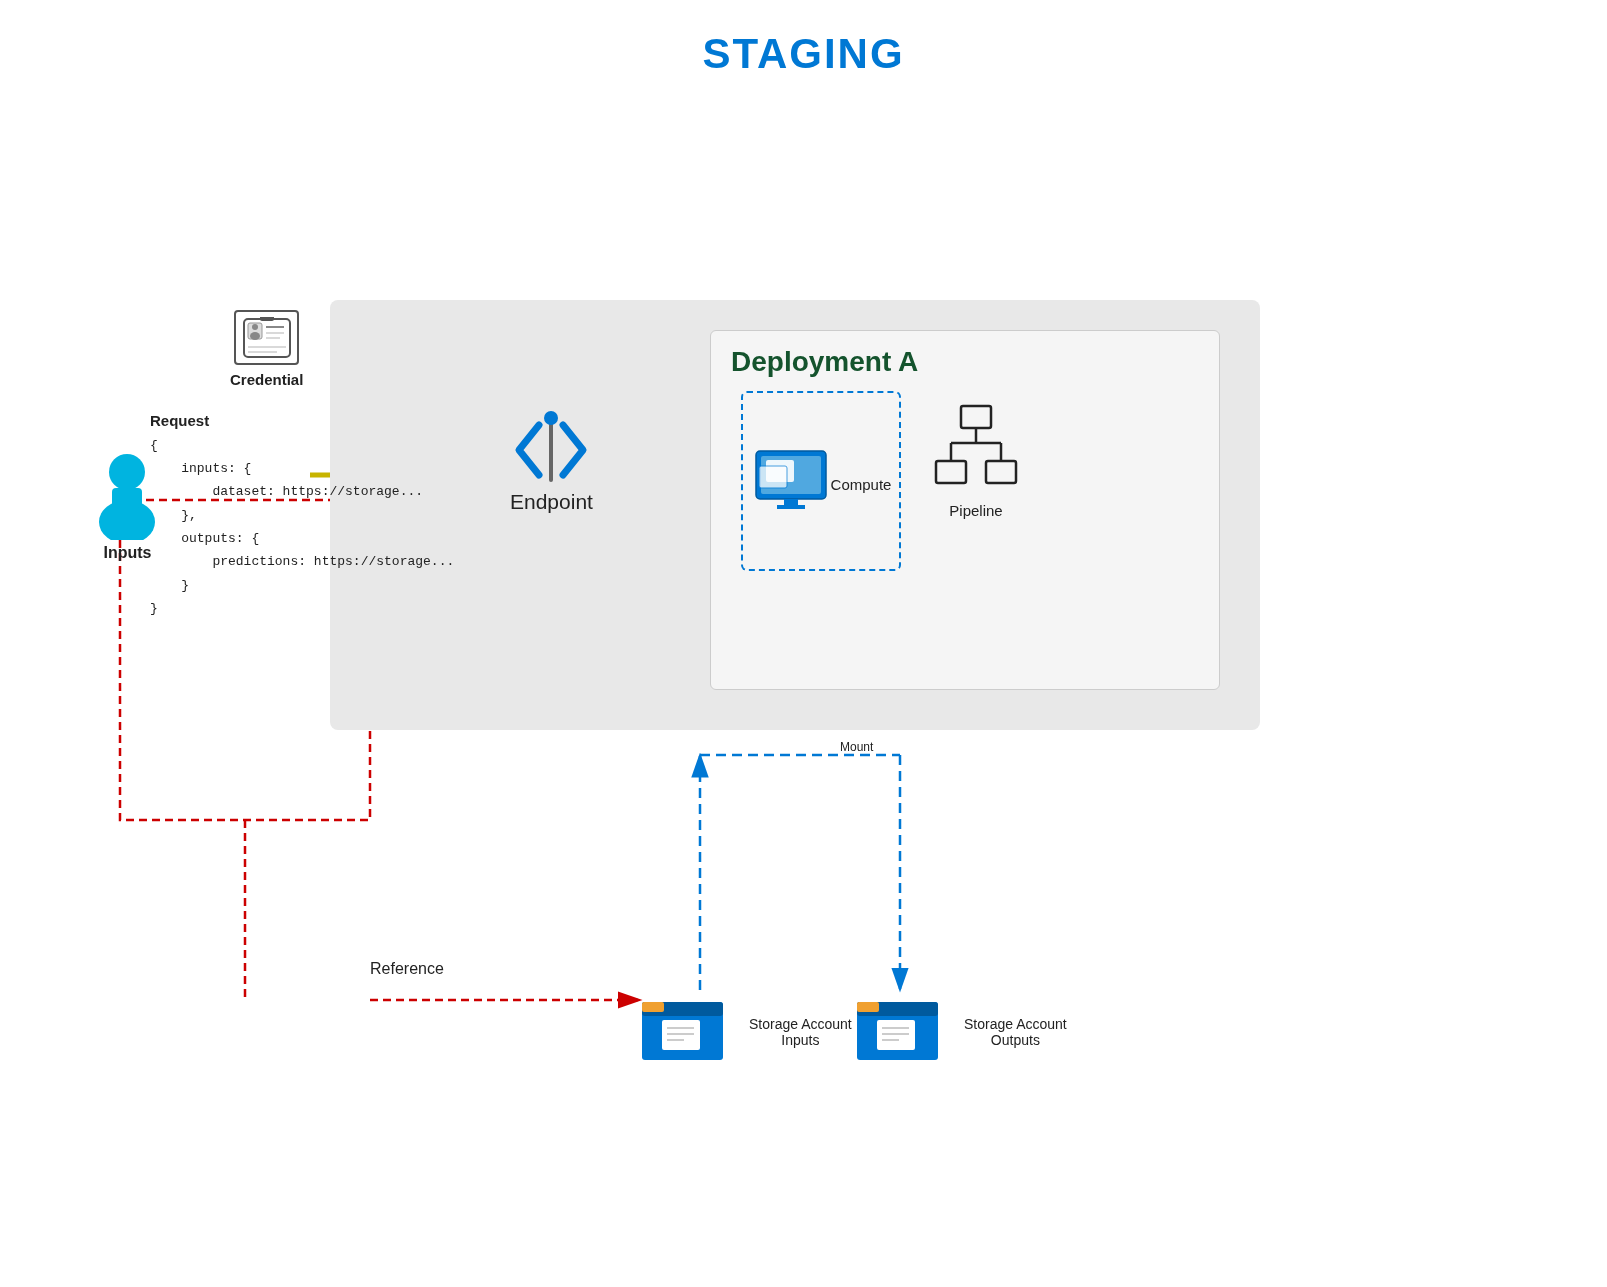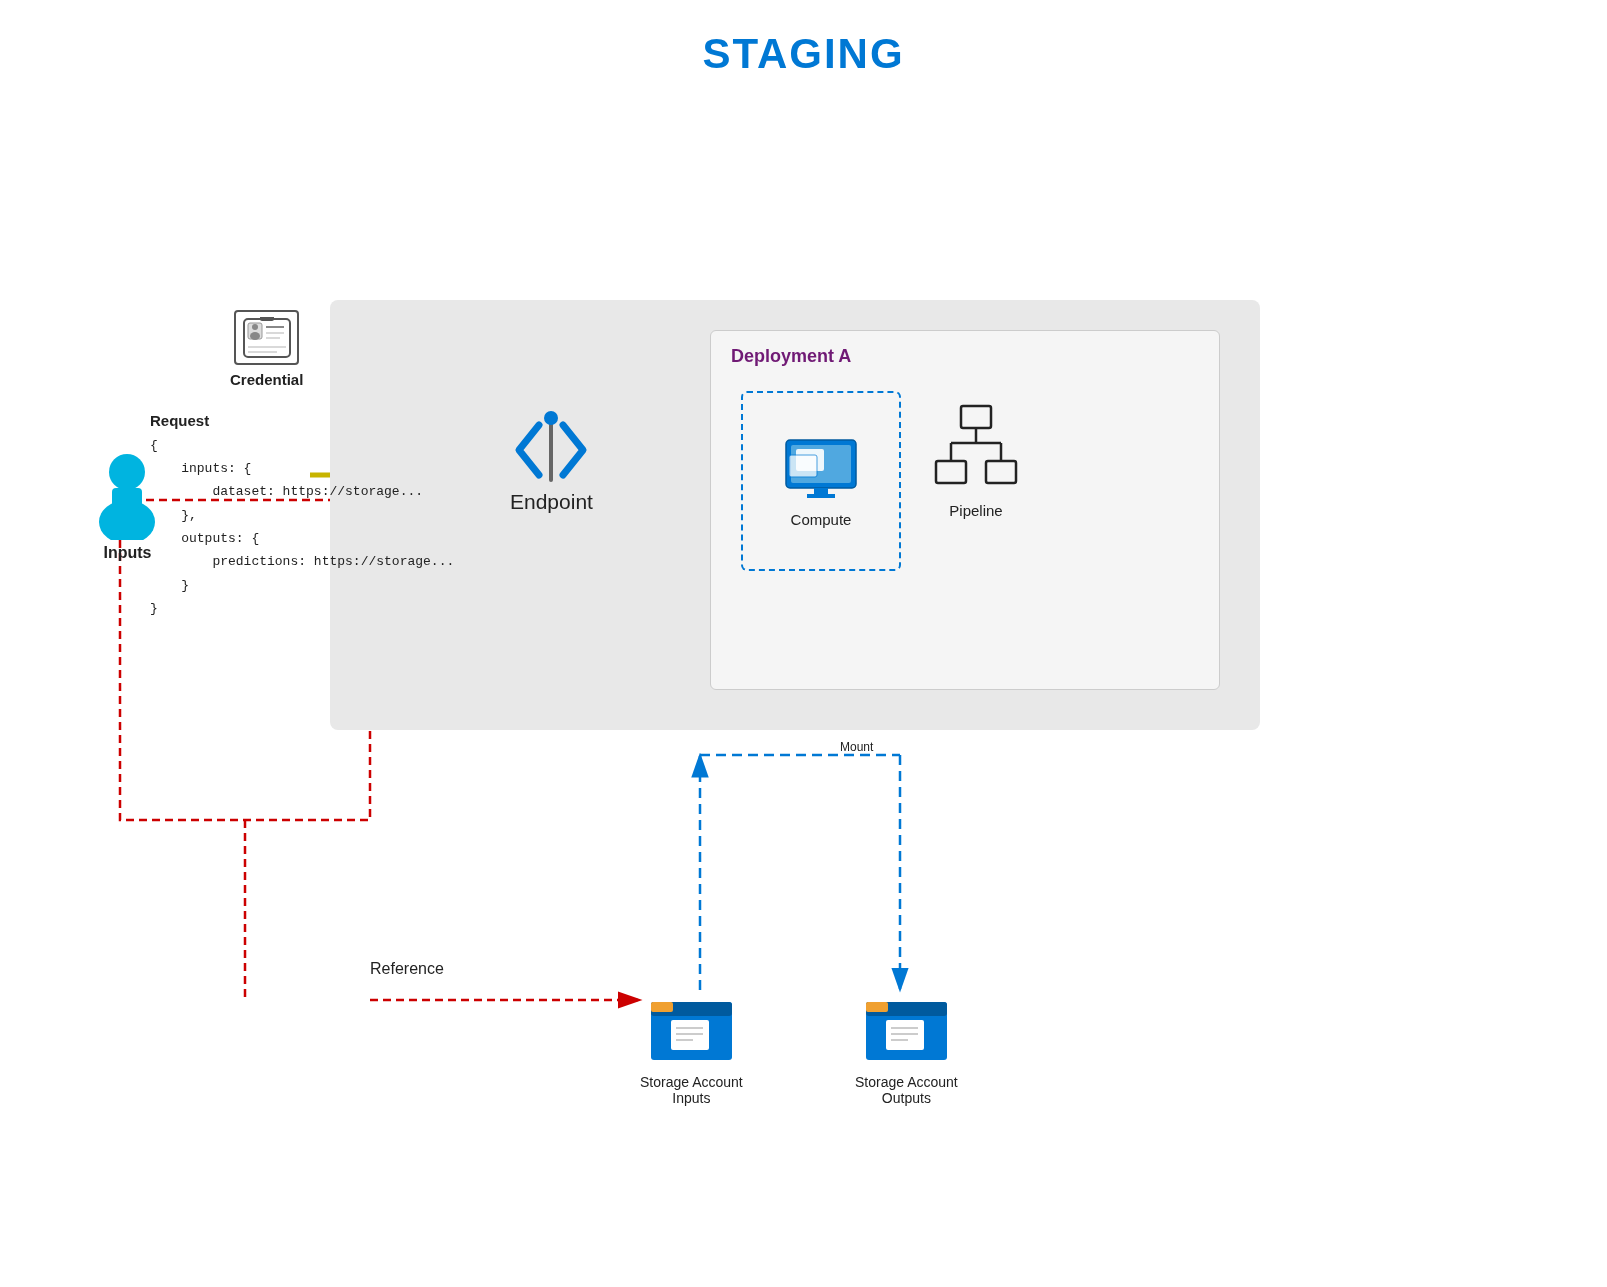--- a/index.html
+++ b/index.html
@@ -48,37 +48,37 @@
       top: 30px;
       left: 380px;
       width: 510px;
       height: 360px;
       background: #f5f5f5;
       border: 1.5px solid #ccc;
       border-radius: 6px;
     }
 
     .deployment-title {
-      font-size: 18px;
+      font-size: 28px;
       font-weight: 700;
-      color: #701a75;
+      color: #14532d;
       padding: 15px 20px 5px 20px;
     }
 
     
     .compute-box {
       position: absolute;
       top: 60px;
       left: 30px;
       width: 160px;
       height: 180px;
       border: 2.5px dashed #0078d4;
       border-radius: 6px;
       display: flex;
-      flex-direction: column;
+      flex-direction: row;
       align-items: center;
       justify-content: center;
     }
 
     
     .users-icon {
       position: absolute;
       top: 330px;
       left: 30px;
       display: flex;
@@ -138,22 +138,23 @@
       position: absolute;
       top: 0; left: 0;
       width: 100%; height: 100%;
       pointer-events: none;
     }
 
     
     .storage-box {
       position: absolute;
       display: flex;
-      flex-direction: column;
-      align-items: center;
+      flex-direction: row;
+      align-items: center;
+      gap: 24px;
     }
 
     
     .mount-label {
       position: absolute;
       font-size: 12px;
       color: #222;
     }
 
     

